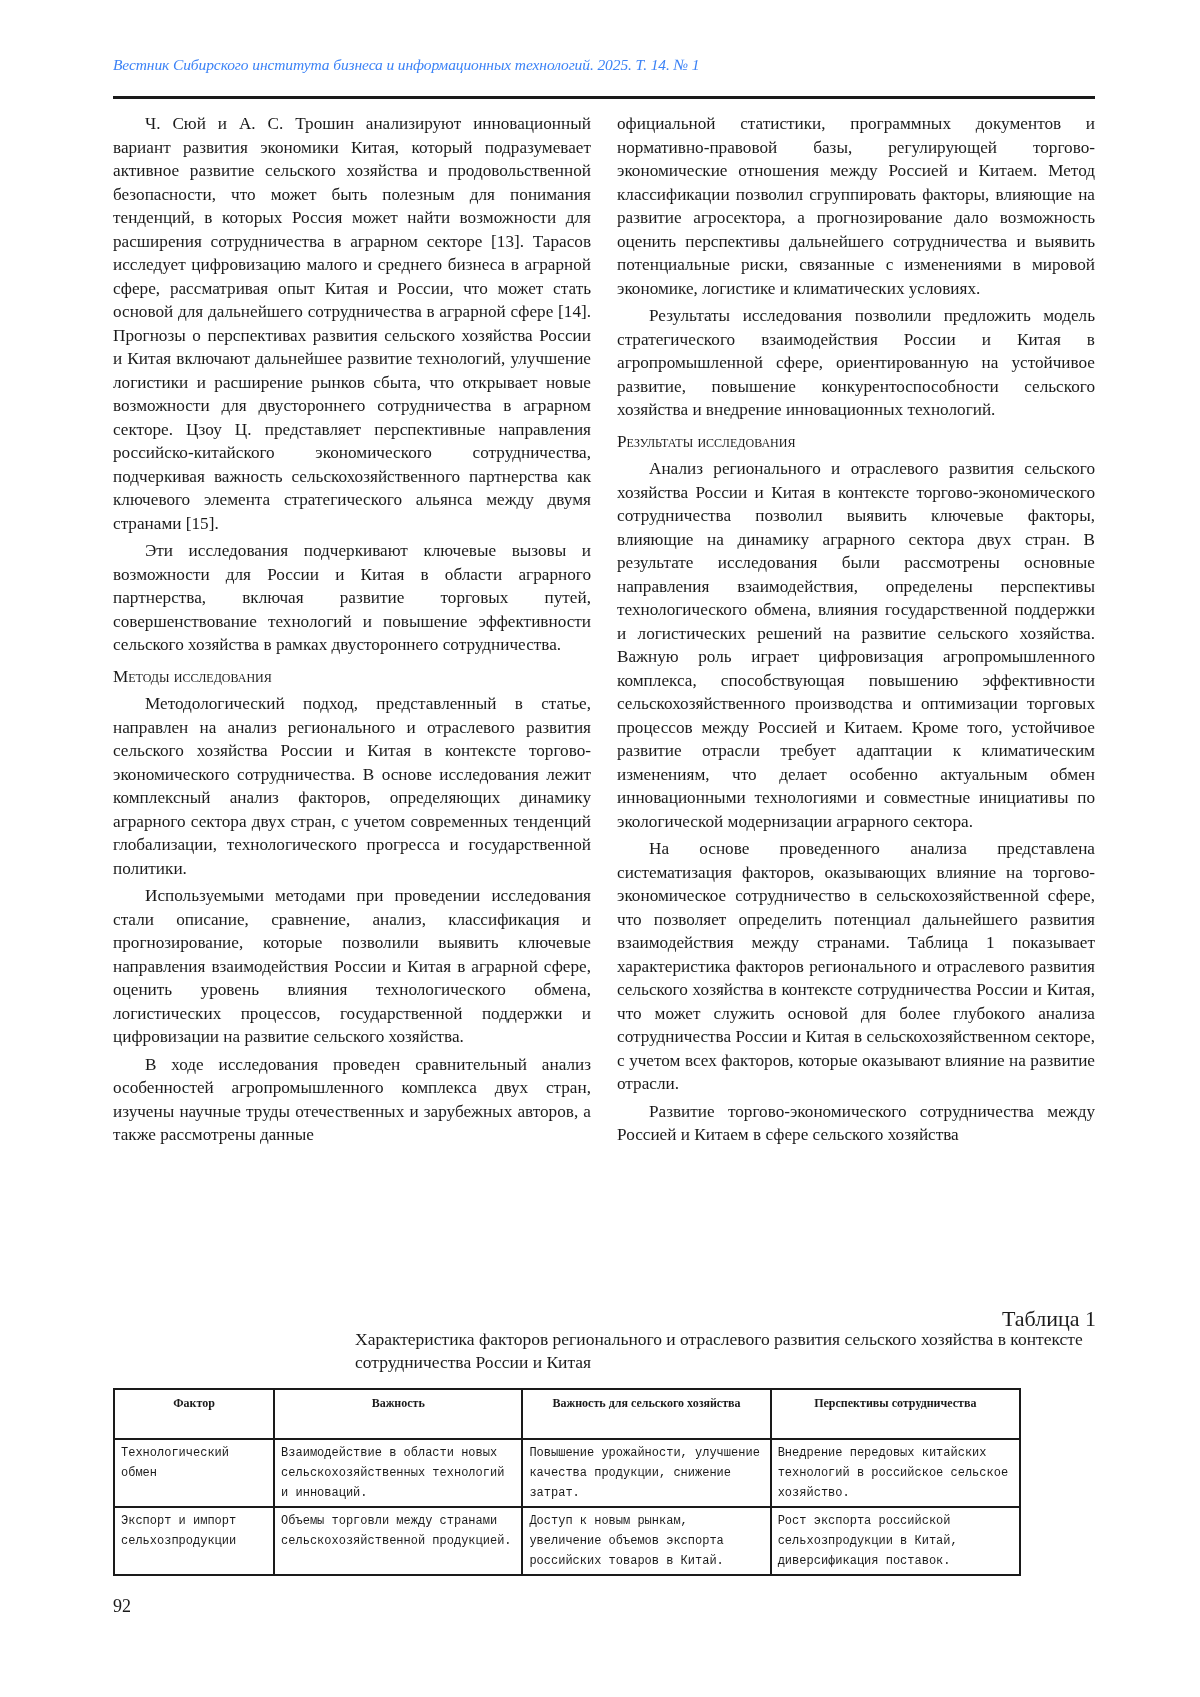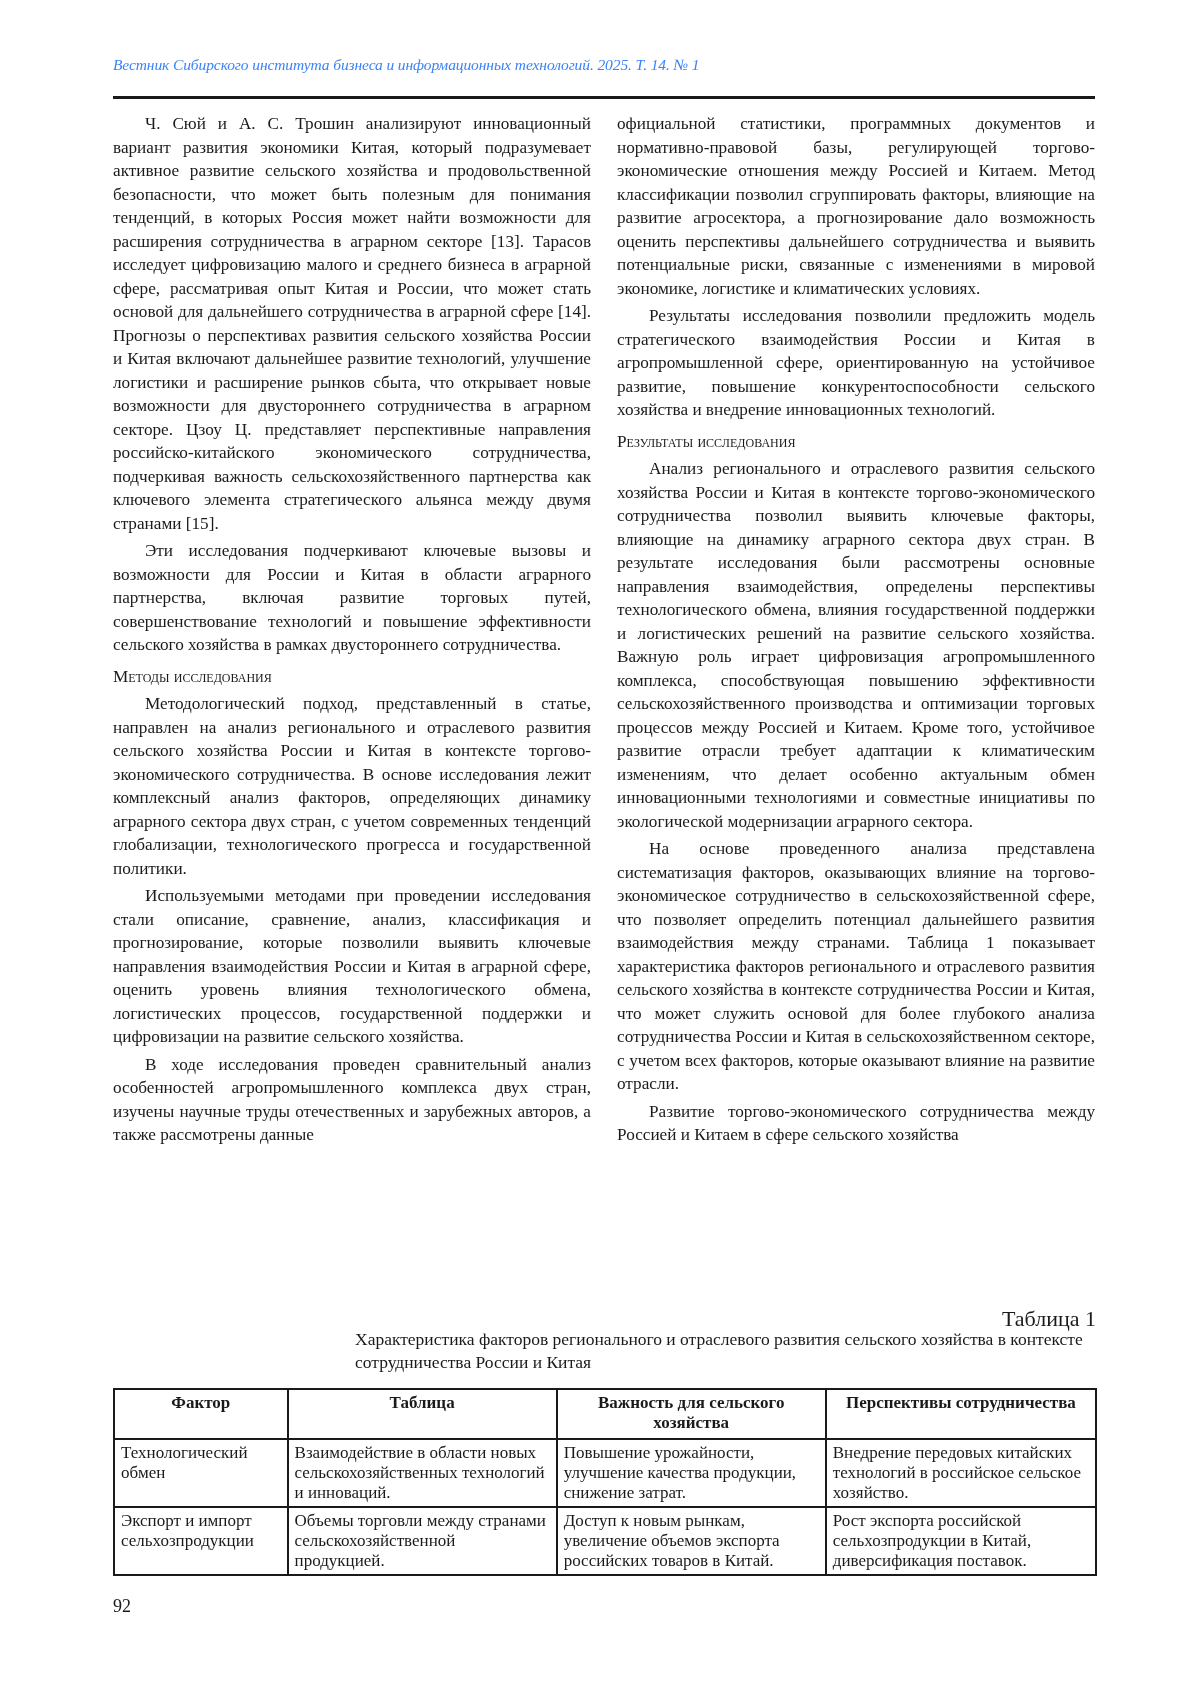--- a/index.html
+++ b/index.html
@@ -11,25 +11,25 @@
   .col { position: absolute; top: 112px; width: 478px; font-size: 17.2px; line-height: 23.5px;
          text-align: justify; hyphens: manual; }
   .col-left { left: 113px; }
   .col-right { left: 617px; }
   .col p { margin: 0; text-indent: 32px; }
   .col p + p { margin-top: 4px; }
   .section-heading { font-variant: small-caps; font-size: 17.2px; margin: 8px 0 4px 0; text-indent: 0; }
   .table-label { position: absolute; right: 104px; top: 1306px; font-size: 22px; }
   .table-title { position: absolute; left: 355px; top: 1328px; width: 740px; font-weight: normal;
                  font-size: 17.5px; line-height: 23px; }
-  table.factors { position: absolute; left: 113px; top: 1388px; width: 984px; border-collapse: collapse;
-                  font-size: 17px; line-height: 20px; }
+  table.factors { position: absolute; left: 113px; top: 1388px; width: 908px; border-collapse: collapse;
+                  font-size: 12px; line-height: 20px; }
   table.factors th, table.factors td { border: 2px solid #1a1a1a; padding: 3px 6px 3px 6px; vertical-align: top; text-align: left; }
   table.factors th { font-weight: bold; text-align: center; height: 42px; }
-  table.factors td { height: 60px; }
+  table.factors td { height: 60px; font-family: Liberation Mono, monospace; }
   .page-number { position: absolute; left: 113px; top: 1596px; font-size: 18px; }
 </style>
 </head>
 <body>
 
 <div class="running-head">Вестник Сибирского института бизнеса и информационных технологий. 2025. Т. 14. № 1</div>
 <div class="head-rule"></div>
 
 <div class="col col-left">
   <p>Ч. Сюй и А. С. Трошин анализируют инновационный вариант развития экономики Китая, который подразумевает активное развитие сельского хозяйства и продовольственной безопасности, что может быть полезным для понимания тенденций, в которых Россия может найти возможности для расширения сотрудничества в аграрном секторе [13]. Тарасов исследует цифровизацию малого и среднего бизнеса в аграрной сфере, рассматривая опыт Китая и России, что может стать основой для дальнейшего сотрудничества в аграрной сфере [14]. Прогнозы о перспективах развития сельского хозяйства России и Китая включают дальнейшее развитие технологий, улучшение логистики и расширение рынков сбыта, что открывает новые возможности для двустороннего сотрудничества в аграрном секторе. Цзоу Ц. представляет перспективные направления российско-китайского экономического сотрудничества, подчеркивая важность сельскохозяйственного партнерства как ключевого элемента стратегического альянса между двумя странами [15].</p>
@@ -55,21 +55,21 @@
 <table class="factors">
   <colgroup>
     <col style="width:158px">
       <col style="width:245px">
       <col style="width:245px">
       <col style="width:246px">
   </colgroup>
   <thead>
     <tr>
       <th>Фактор</th>
-      <th>Таблица</th>
+      <th>Важность</th>
       <th>Важность для сельского хозяйства</th>
       <th>Перспективы сотрудничества</th>
     </tr>
   </thead>
   <tbody>
     <tr>
       <td>Технологический обмен</td>
       <td>Взаимодействие в области новых сельскохозяйственных технологий и инноваций.</td>
       <td>Повышение урожайности, улучшение качества продукции, снижение затрат.</td>
       <td>Внедрение передовых китайских технологий в российское сельское хозяйство.</td>

